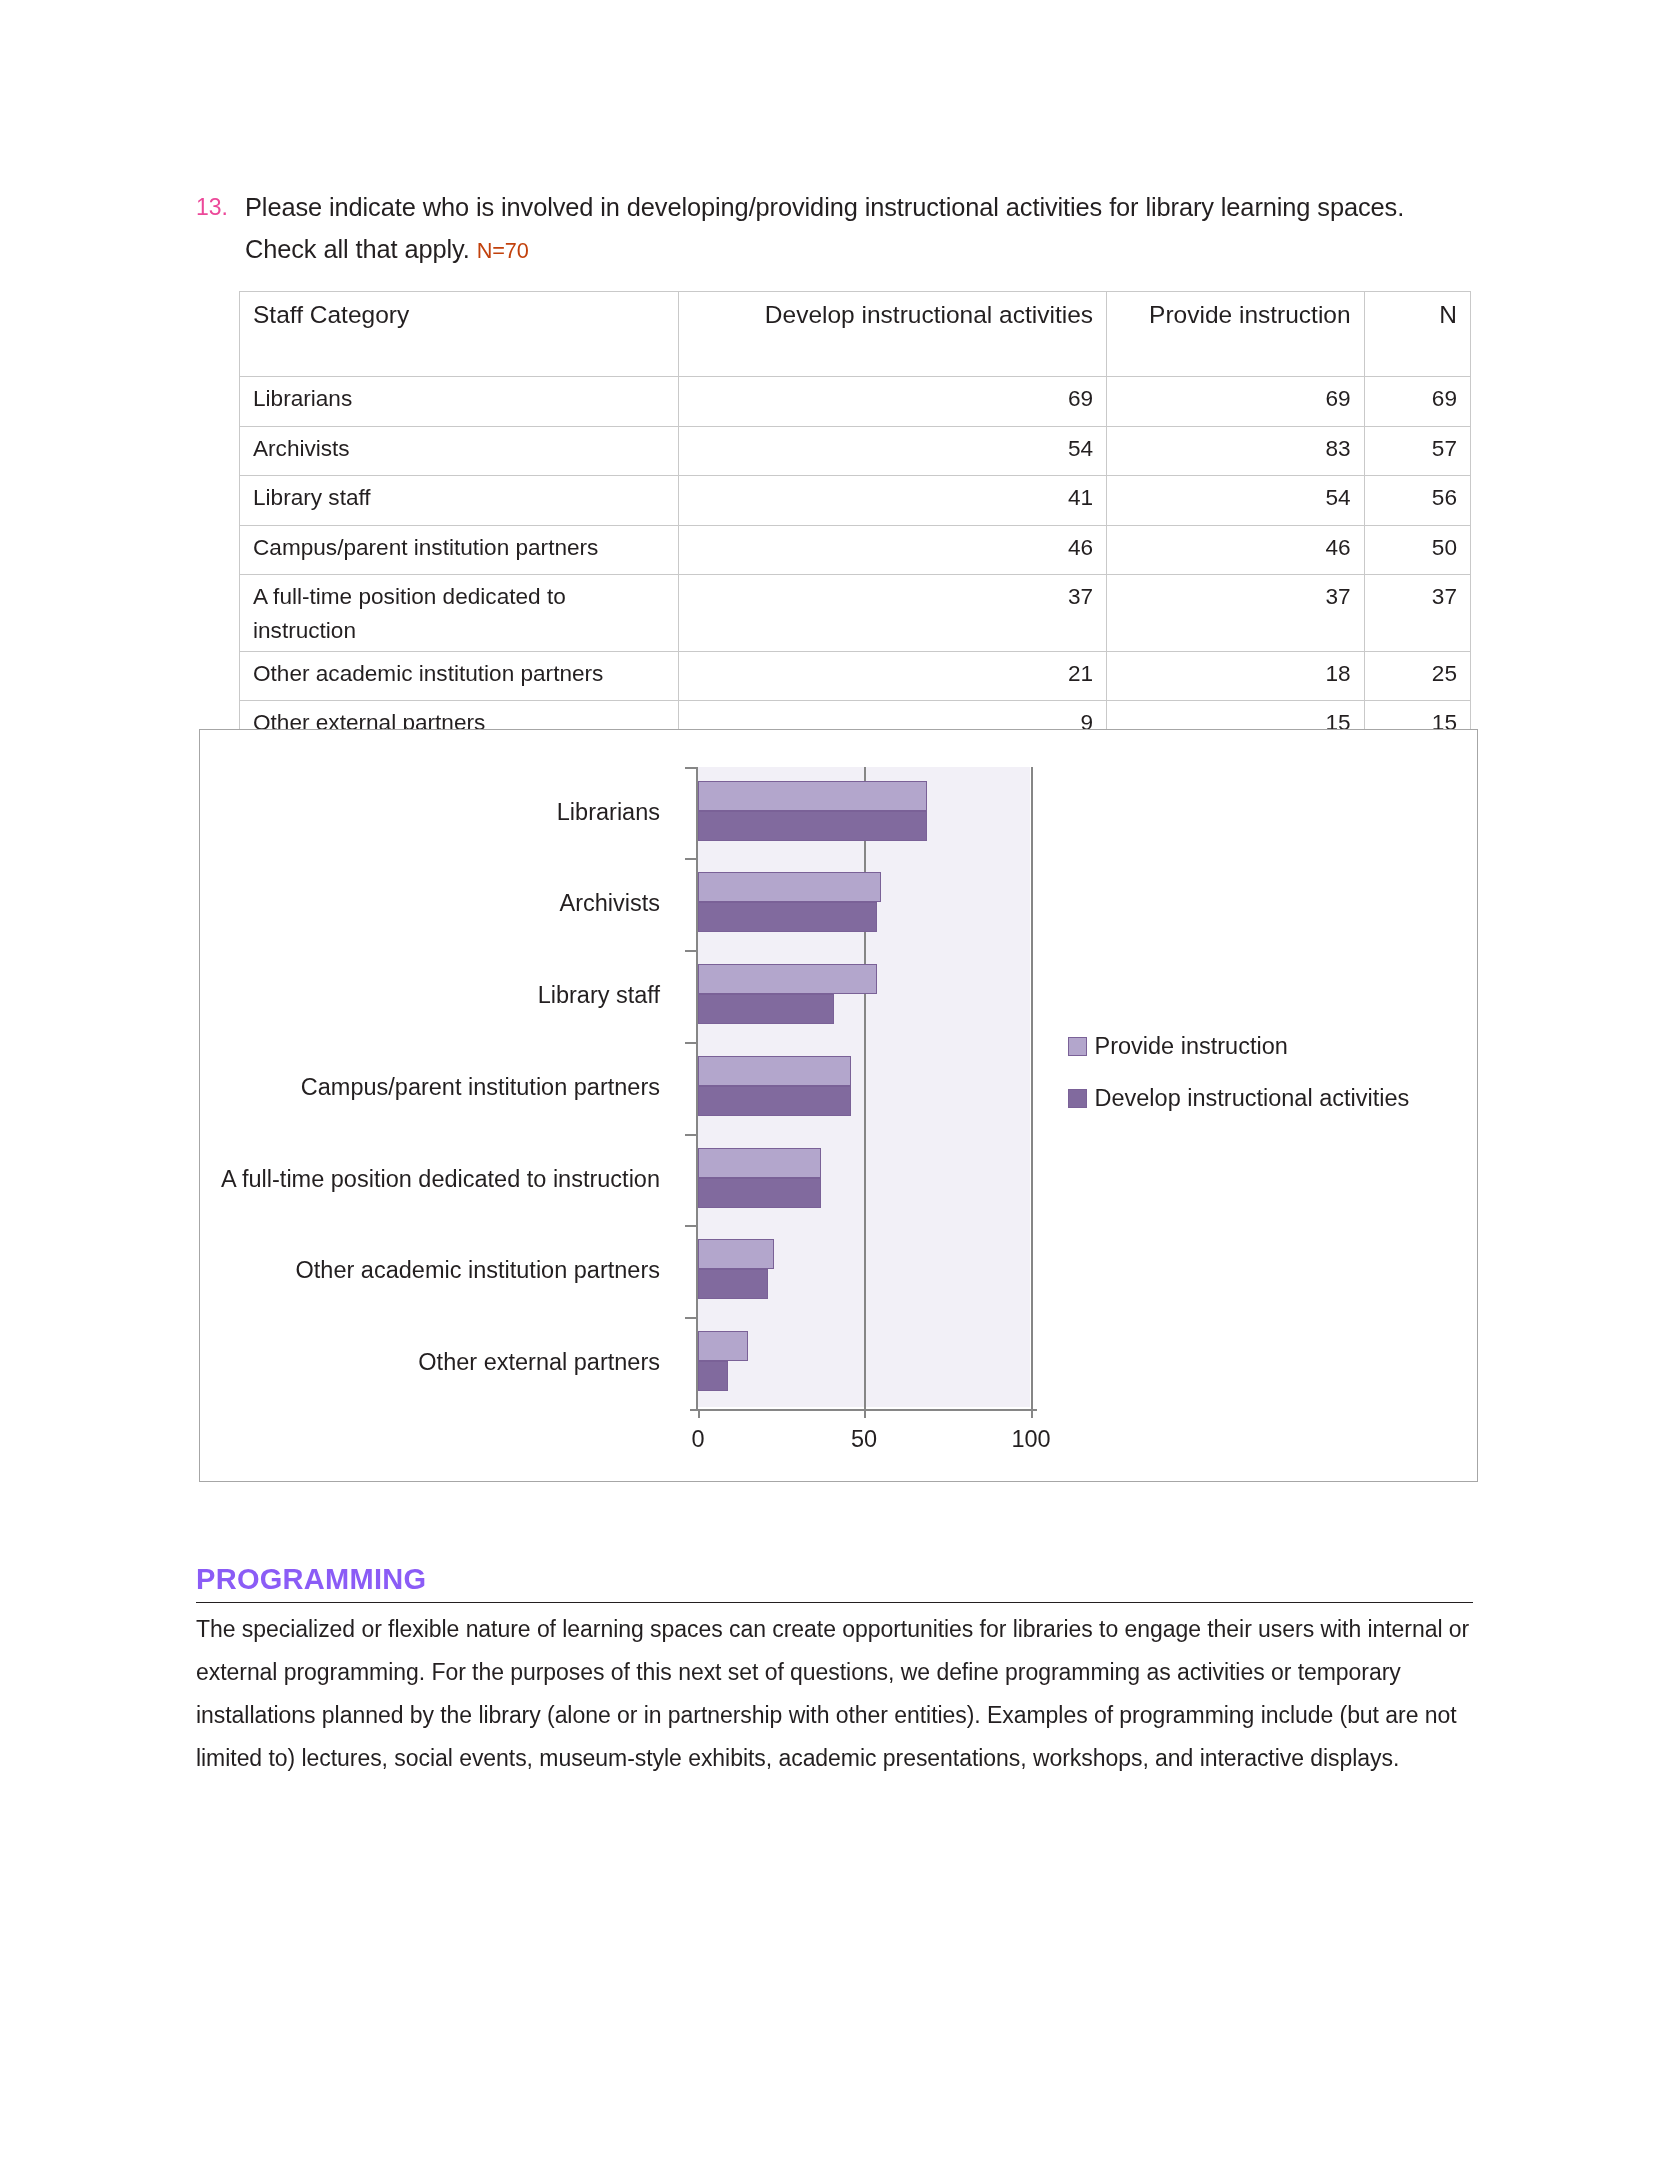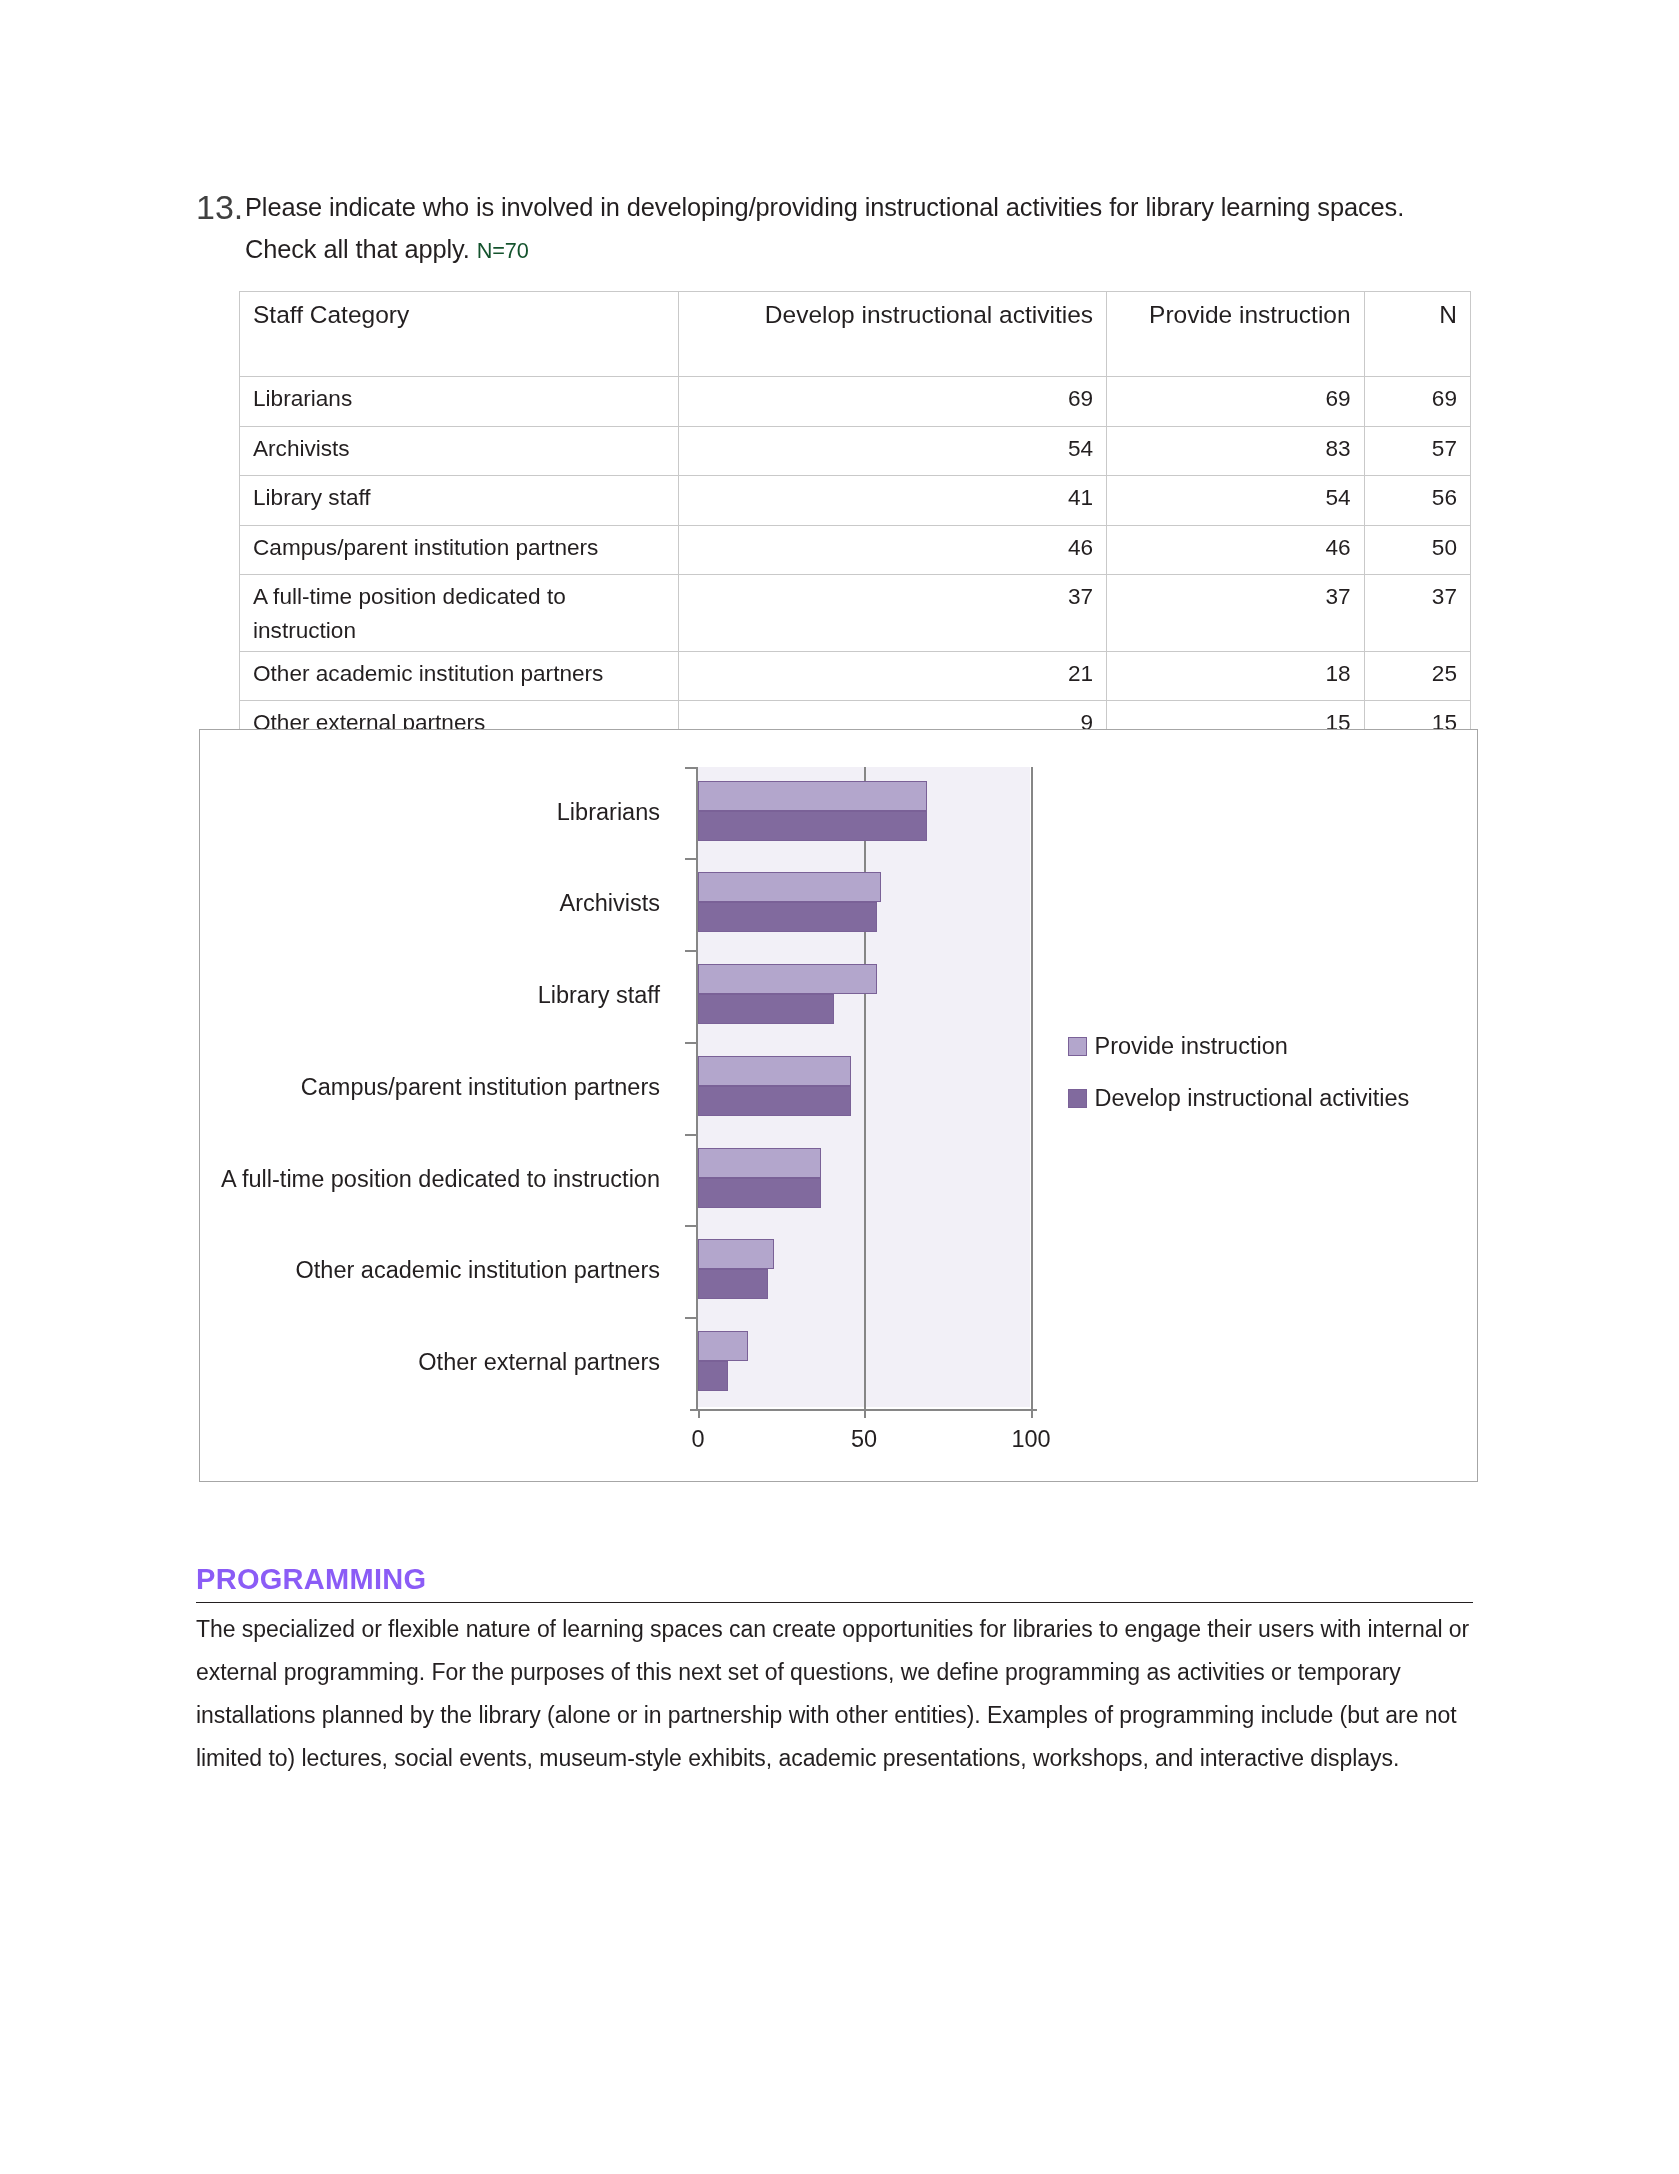--- a/index.html
+++ b/index.html
@@ -26,35 +26,35 @@
   
   .question {
     position: absolute;
     left: 196px;
     top: 186px;
     width: 1252px;
     display: flex;
     align-items: flex-start;
   }
   .q-num {
-    font-size: 34px;
+    font-size: 23px;
     line-height: 42px;
     width: 49px;
     flex: 0 0 49px;
-    color: #404040;
+    color: #ec4899;
   }
   .q-text {
     font-size: 25.4px;
     line-height: 42px;
     color: #231f20;
     letter-spacing: -0.1px;
   }
   .q-n {
     font-size: 21.7px;
-    color: #14532d;
+    color: #c2410c;
   }
 
   
   .data-table {
     position: absolute;
     left: 239px;
     top: 291px;
     width: 1232px;
     border-collapse: collapse;
     font-size: 22.6px;

